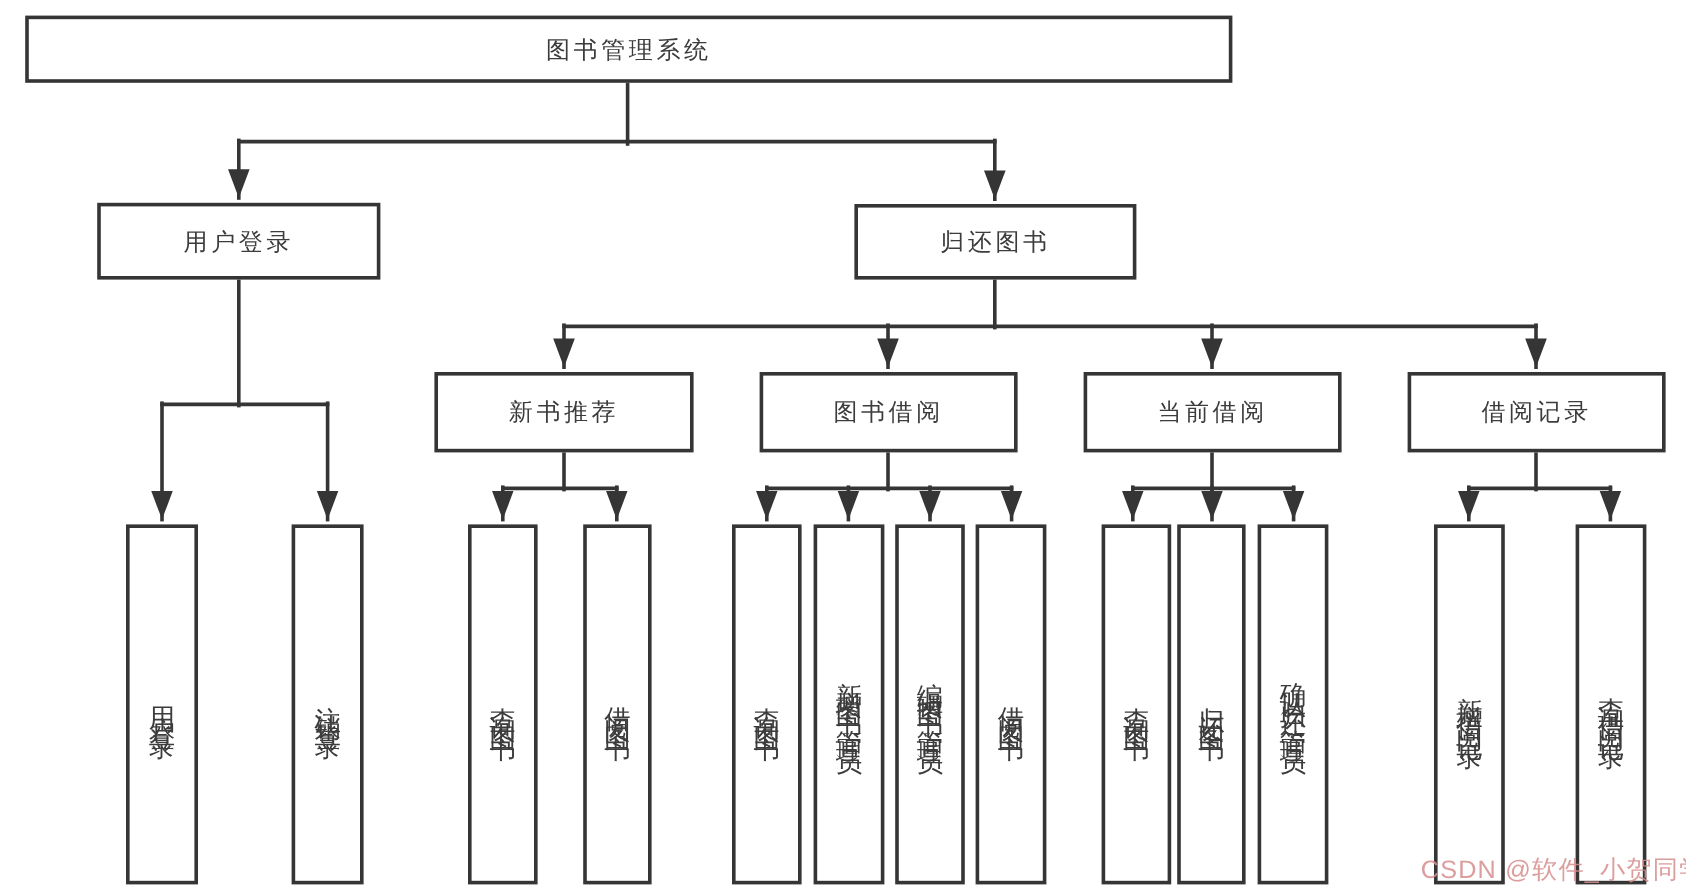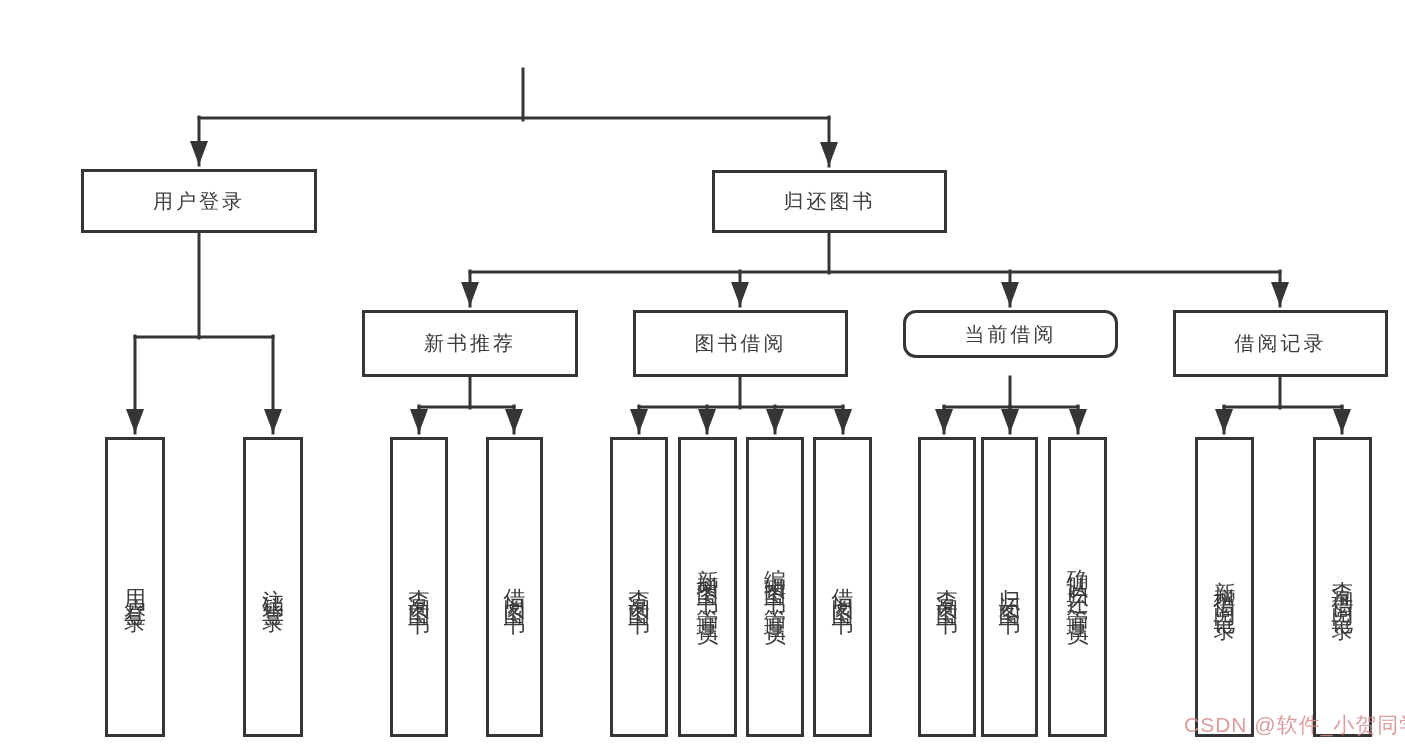--- a/index.html
+++ b/index.html
@@ -94,35 +94,38 @@
       <line x1="1010" y1="406" x2="1010" y2="433" marker-end="url(#arw)"></line>
       <line x1="1078" y1="406" x2="1078" y2="433" marker-end="url(#arw)"></line>
 
       <line x1="1280" y1="377" x2="1280" y2="408"></line>
       <line x1="1224" y1="407" x2="1342" y2="407"></line>
       <line x1="1224" y1="406" x2="1224" y2="433" marker-end="url(#arw)"></line>
       <line x1="1342" y1="406" x2="1342" y2="433" marker-end="url(#arw)"></line>
     </g>
   </svg>
 
+  <div class="box" style="left:21px;top:13px;width:1006px;height:56px;">
+    <span class="hlabel">图书管理系统</span>
+  </div>
 
   <div class="box" style="left:81px;top:169px;width:236px;height:64px;">
     <span class="hlabel">用户登录</span>
   </div>
   <div class="box" style="left:712px;top:170px;width:235px;height:63px;">
     <span class="hlabel">归还图书</span>
   </div>
 
   <div class="box" style="left:362px;top:310px;width:216px;height:67px;">
     <span class="hlabel">新书推荐</span>
   </div>
   <div class="box" style="left:633px;top:310px;width:215px;height:67px;">
     <span class="hlabel">图书借阅</span>
   </div>
-  <div class="box" style="left:903px;top:310px;width:215px;height:48px;border-radius:13px;">
+  <div class="box" style="left:903px;top:310px;width:215px;height:67px;">
     <span class="hlabel">当前借阅</span>
   </div>
   <div class="box" style="left:1173px;top:310px;width:215px;height:67px;">
     <span class="hlabel">借阅记录</span>
   </div>
 
   <div class="box leaf" style="left:105px;width:60px;">
     <span class="vtext">用户登录</span>
   </div>
   <div class="box leaf" style="left:243px;width:60px;">

